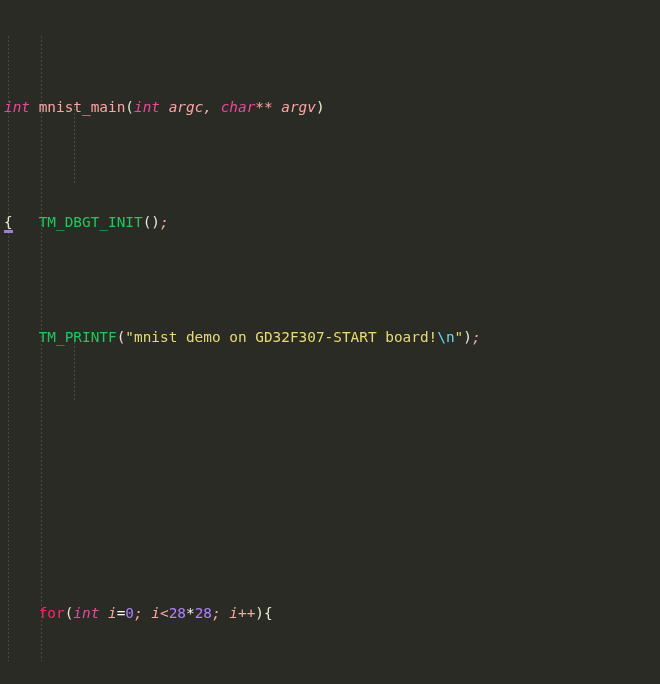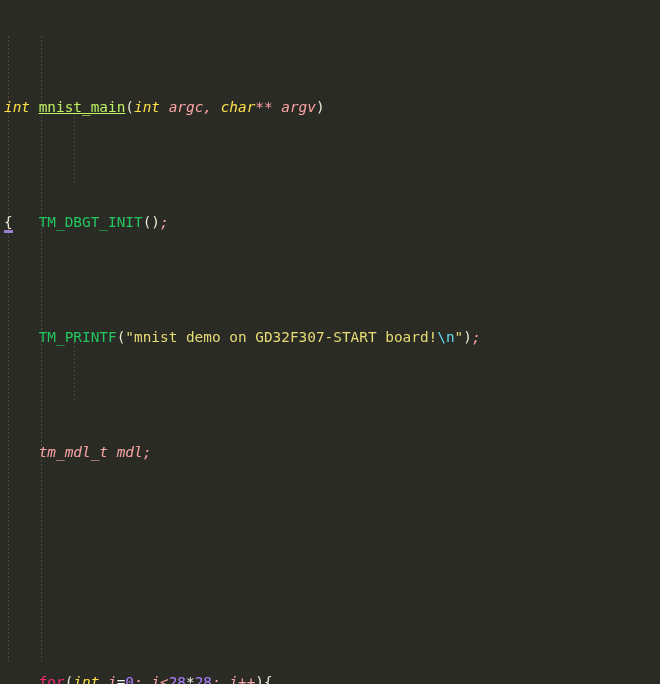--- a/index.html
+++ b/index.html
@@ -47,22 +47,22 @@
   .guide {
     position: absolute;
     width: 1px;
     background-image: linear-gradient(to bottom, #4b4b42 50%, rgba(0,0,0,0) 0%);
     background-size: 1px 4px;
     background-repeat: repeat-y;
   }
 
   
   .t-kw      { color: #f92672; }          
-  .t-type    { color: #fde047; font-style: italic; } 
-  .t-fn      { color: #bef264; text-decoration: underline; }          
+  .t-type    { color: #ec4899; font-style: italic; } 
+  .t-fn      { color: #fca5a5; }          
   .t-call    { color: #22c55e; }          
   .t-str     { color: #e6db74; }          
   .t-esc     { color: #66d9ef; }          
   .t-num     { color: #ae81ff; }
   .t-plain   { color: #fca5a5; font-style: italic; }          
   .t-op      { color: #f8f8f2; }
   .t-brace   { color: #e8e8d3; }
 
   
   .brace-match {
@@ -88,21 +88,20 @@
     
     <div class="line"><span class="t-type">int</span><span class="t-plain"> </span><span class="t-fn">mnist_main</span><span class="t-brace">(</span><span class="t-type">int</span><span class="t-plain"> </span><span class="t-plain">argc</span><span class="t-plain">, </span><span class="t-type">char</span><span class="t-plain">** </span><span class="t-plain">argv</span><span class="t-brace">)</span></div>
 
     
     <div class="line"><span class="brace-match">{</span><span>   </span><span class="t-call">TM_DBGT_INIT</span><span class="t-brace">()</span><span class="t-plain">;</span></div>
 
     
     <div class="line"><span>    </span><span class="t-call">TM_PRINTF</span><span class="t-brace">(</span><span class="t-str">"mnist demo on GD32F307-START board!</span><span class="t-esc">\n</span><span class="t-str">"</span><span class="t-brace">)</span><span class="t-plain">;</span></div>
 
     
-    <div class="line"><span>    </span><span class="t-plain">tm_mdl_t</span><span> </span><span class="t-plain">mdl</span><span class="t-plain">;</span></div>
 
     
     <div class="line">&nbsp;</div>
 
     
     <div class="line"><span>    </span><span class="t-kw">for</span><span class="t-brace">(</span><span class="t-type">int</span><span> </span><span class="t-plain">i</span><span class="t-op">=</span><span class="t-num">0</span><span class="t-plain">; i&lt;</span><span class="t-num">28</span><span class="t-op">*</span><span class="t-num">28</span><span class="t-plain">; i++</span><span class="t-brace">)</span><span class="t-brace">{</span></div>
 
     
     
 

